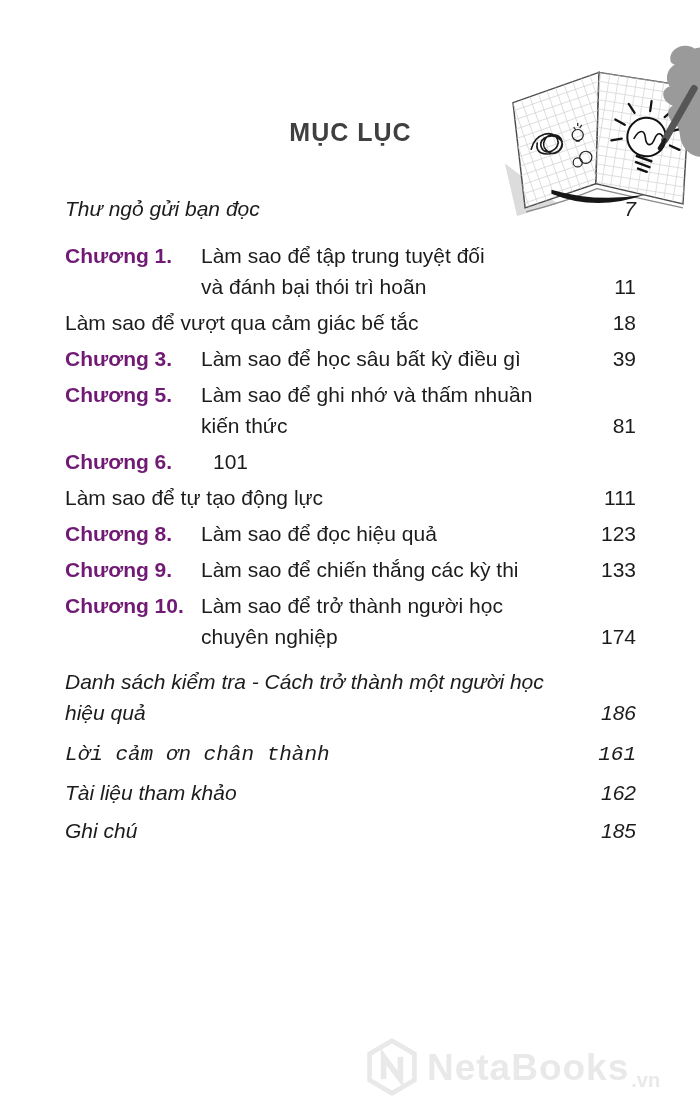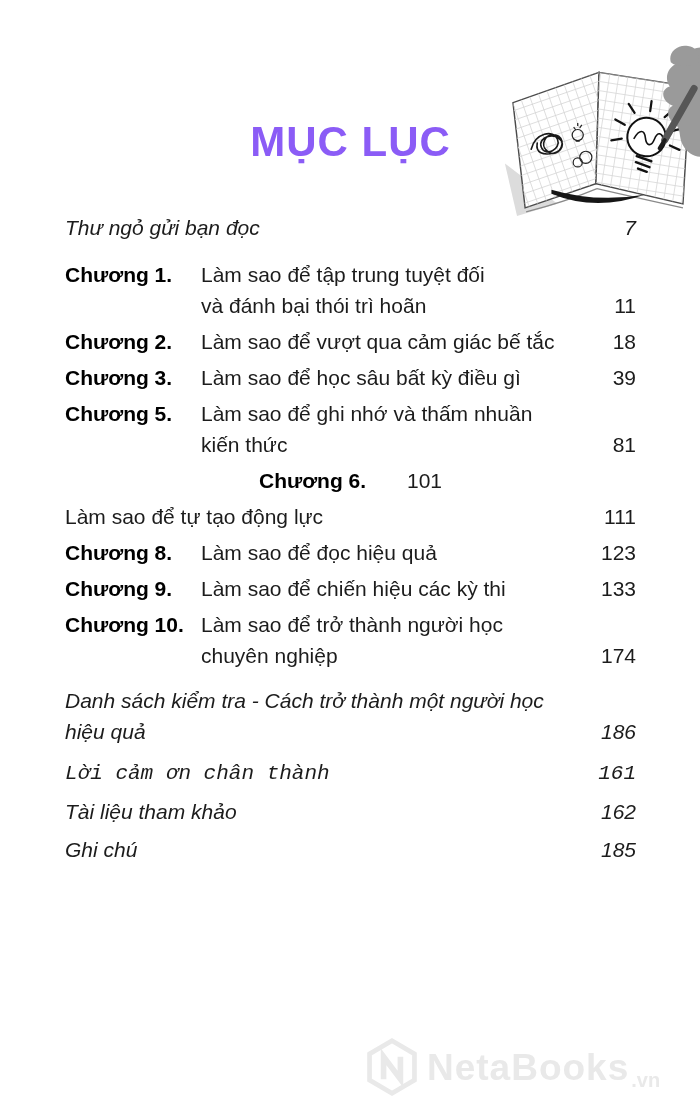--- a/index.html
+++ b/index.html
@@ -4,25 +4,25 @@
 <style>
   html,body { margin:0; padding:0; background:#ffffff; }
   .page {
     position:relative; width:700px; height:1120px; background:#ffffff;
     overflow:hidden; font-family:"Liberation Sans", sans-serif; color:#1c1c1c;
     margin:0 auto;
   }
   .content { position:relative; padding:0 64px 0 65px; z-index:2; }
   .page-title {
     margin:118px 0 0 0; text-align:center;
-    font-size:42px; font-weight:800; letter-spacing:1px; color:#8b5cf6;
+    font-size:25px; font-weight:800; letter-spacing:1px; color:#404040;
   }
   .toc { margin-top:46px; font-size:21px; line-height:31px; }
-  .row { display:flex;justify-content:center; }
-  .row .label { width:136px; flex:none; font-weight:700; align-self:flex-start; color:#000000; }
+  .row { display:flex; }
+  .row .label { width:136px; flex:none; font-weight:700; align-self:flex-start; color:#701a75; }
   .row .title { flex:1; }
   .row .pageno { flex:none; align-self:flex-end; margin-left:12px; text-align:right; }
   .row.chapter { margin-bottom:5px; }
   .row.front  { font-style:italic; margin-bottom:16px; }
   .row.back   { font-style:italic; margin-bottom:7px; }
   .row.gap    { margin-top:11px;font-family:Liberation Mono, monospace; }
   .back-section { margin-top:14px; }
 
   .illustration { position:absolute; top:44px; right:-8px; width:214px; height:172px; z-index:1; }
 
@@ -218,21 +218,20 @@
             <span class="pageno">7</span>
           </div>
         </div>
       <div id="chapter-rows">
           <div class="row chapter">
             <span class="label">Chương 1.</span>
             <span class="title">Làm sao để tập trung tuyệt đối<br>và đánh bại thói trì hoãn</span>
             <span class="pageno">11</span>
           </div>
           <div class="row chapter">
-            <span class="label">Chương 2.</span>
             <span class="title">Làm sao để vượt qua cảm giác bế tắc</span>
             <span class="pageno">18</span>
           </div>
           <div class="row chapter">
             <span class="label">Chương 3.</span>
             <span class="title">Làm sao để học sâu bất kỳ điều gì</span>
             <span class="pageno">39</span>
           </div>
           <div class="row chapter">
             <span class="label">Chương 5.</span>
@@ -247,21 +246,21 @@
             <span class="title">Làm sao để tự tạo động lực</span>
             <span class="pageno">111</span>
           </div>
           <div class="row chapter">
             <span class="label">Chương 8.</span>
             <span class="title">Làm sao để đọc hiệu quả</span>
             <span class="pageno">123</span>
           </div>
           <div class="row chapter">
             <span class="label">Chương 9.</span>
-            <span class="title">Làm sao để chiến hiệu các kỳ thi</span>
+            <span class="title">Làm sao để chiến thắng các kỳ thi</span>
             <span class="pageno">133</span>
           </div>
           <div class="row chapter">
             <span class="label">Chương 10.</span>
             <span class="title">Làm sao để trở thành người học<br>chuyên nghiệp</span>
             <span class="pageno">174</span>
           </div>
         </div>
       <div id="back-rows" class="back-section">
           <div class="row back">

